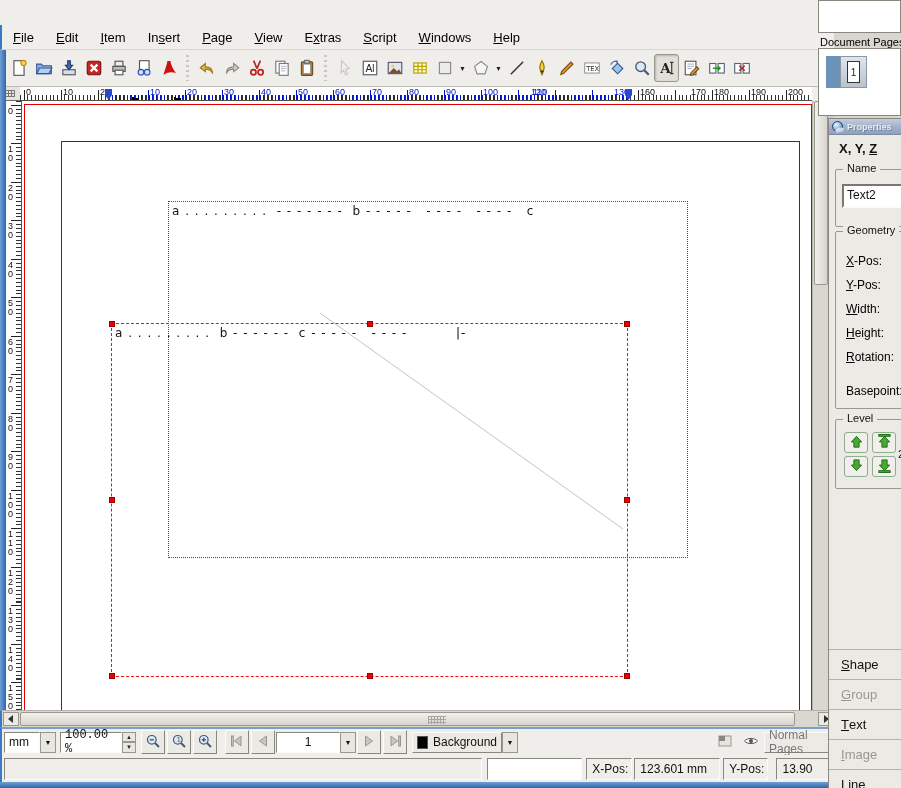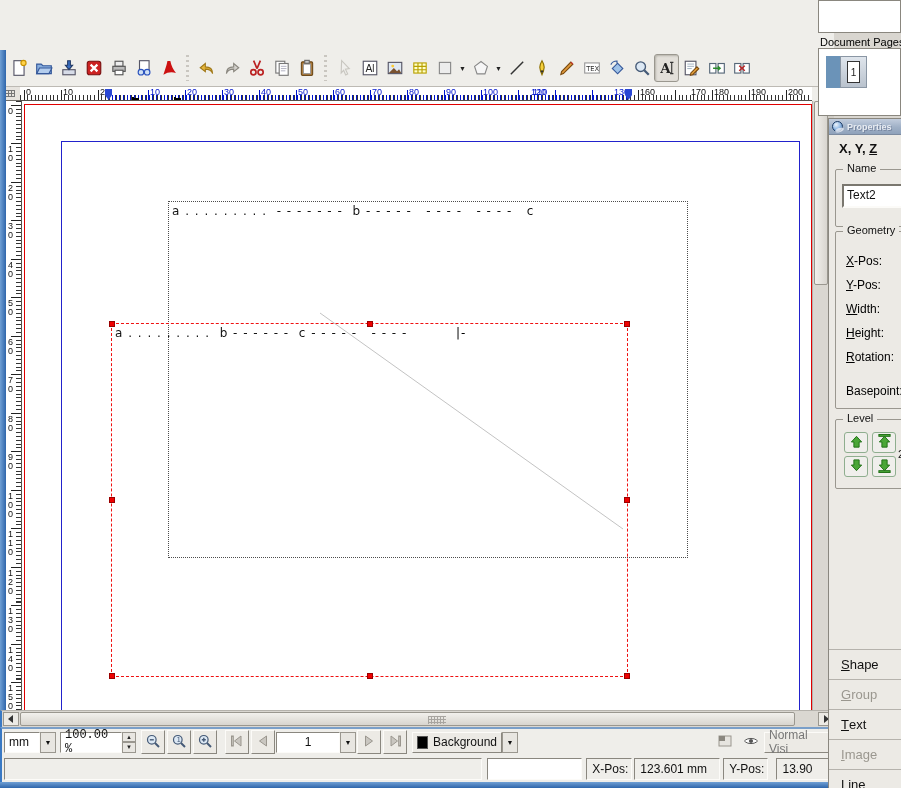--- a/index.html
+++ b/index.html
@@ -163,20 +163,32 @@
   .prop-tab { position:absolute; left:0; width:100%; height:30px; border-top:1px solid #b5b2ac;
     display:flex; align-items:center; padding-left:12px; font-size:13px; background:#eceae5; }
   .prop-tab.disabled { color:#9a978f; }
 </style>
 </head>
 <body>
 
 <div id="main-window" class="abs">
 
 
+  <div id="menubar" class="abs">
+      <div class="menu-item"><u>F</u>ile</div>
+      <div class="menu-item"><u>E</u>dit</div>
+      <div class="menu-item"><u>I</u>tem</div>
+      <div class="menu-item">In<u>s</u>ert</div>
+      <div class="menu-item"><u>P</u>age</div>
+      <div class="menu-item"><u>V</u>iew</div>
+      <div class="menu-item">E<u>x</u>tras</div>
+      <div class="menu-item"><u>S</u>cript</div>
+      <div class="menu-item"><u>W</u>indows</div>
+      <div class="menu-item"><u>H</u>elp</div>
+    </div>
 
   <div id="toolbar" class="abs">
       <div class="tbtn">
         <span>
           <svg width="18" height="18" viewBox="0 0 16 16">
             <rect x="3.5" y="1.5" width="9" height="13" fill="#fff" stroke="#556"></rect>
             <circle cx="12" cy="3.5" r="2.3" fill="#ffd24a" stroke="#c79100"></circle>
           </svg>
         </span>
       </div>
@@ -609,21 +621,21 @@
             <rect x="2" y="3" width="6" height="5" fill="#8a877f"></rect>
           </svg></span>
       </div>
       <div class="iconbtn">
         <span><svg width="16" height="16" viewBox="0 0 16 16">
             <path d="M1.5 8 C4.2 4.6 11.8 4.6 14.5 8 C11.8 11.4 4.2 11.4 1.5 8 z" fill="#fff" stroke="#555"></path>
             <circle cx="8" cy="8" r="2.1" fill="#555"></circle>
           </svg></span>
       </div>
       <div class="box raised" style="width:70px; background:#eceae5; color:#777;">
-        <span>Normal Visi</span>
+        <span>Normal Pages</span>
       </div>
     </div>
 
   <div id="statusbar" class="abs">
     <div class="spanel" style="width:503px; margin-left:2px;"></div>
     <div class="spanel" style="width:100px; margin-left:5px; background:#fff;"></div>
     <div class="spanel" style="margin-left:4px;">X-Pos:</div>
     <div class="spanel" style="width:90px; margin-left:2px;">123.601 mm</div>
     <div class="spanel" style="margin-left:3px;">Y-Pos:</div>
     <div class="spanel" style="width:60px; margin-left:8px;">13.90</div>

